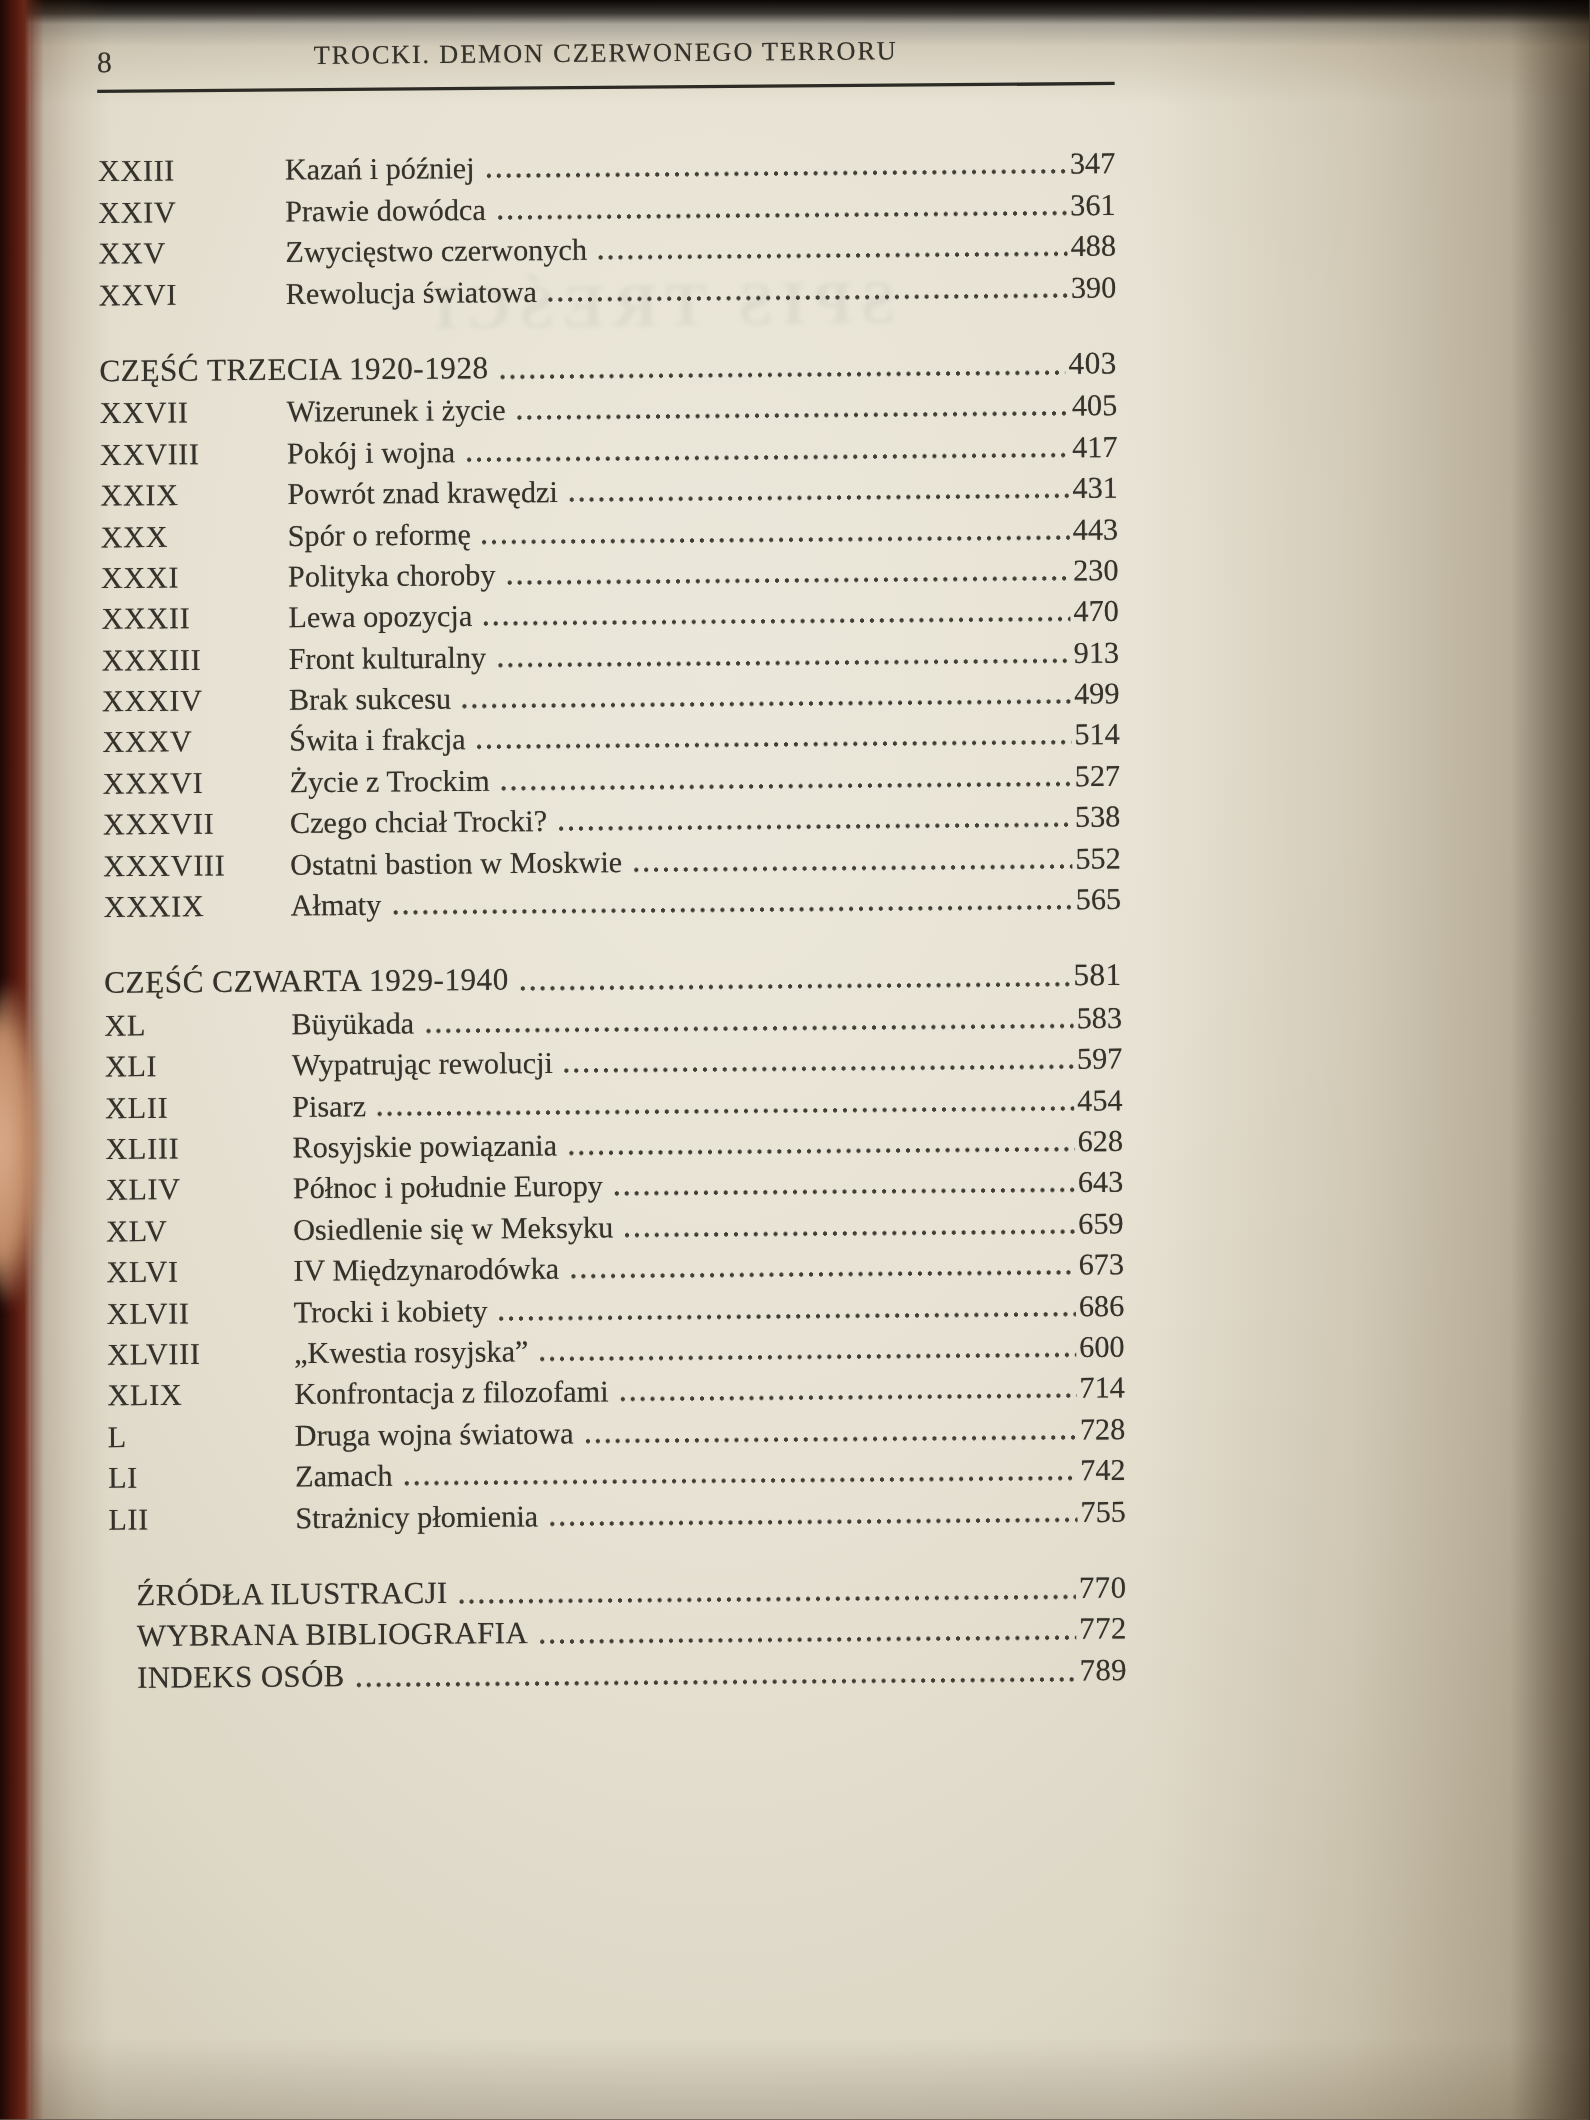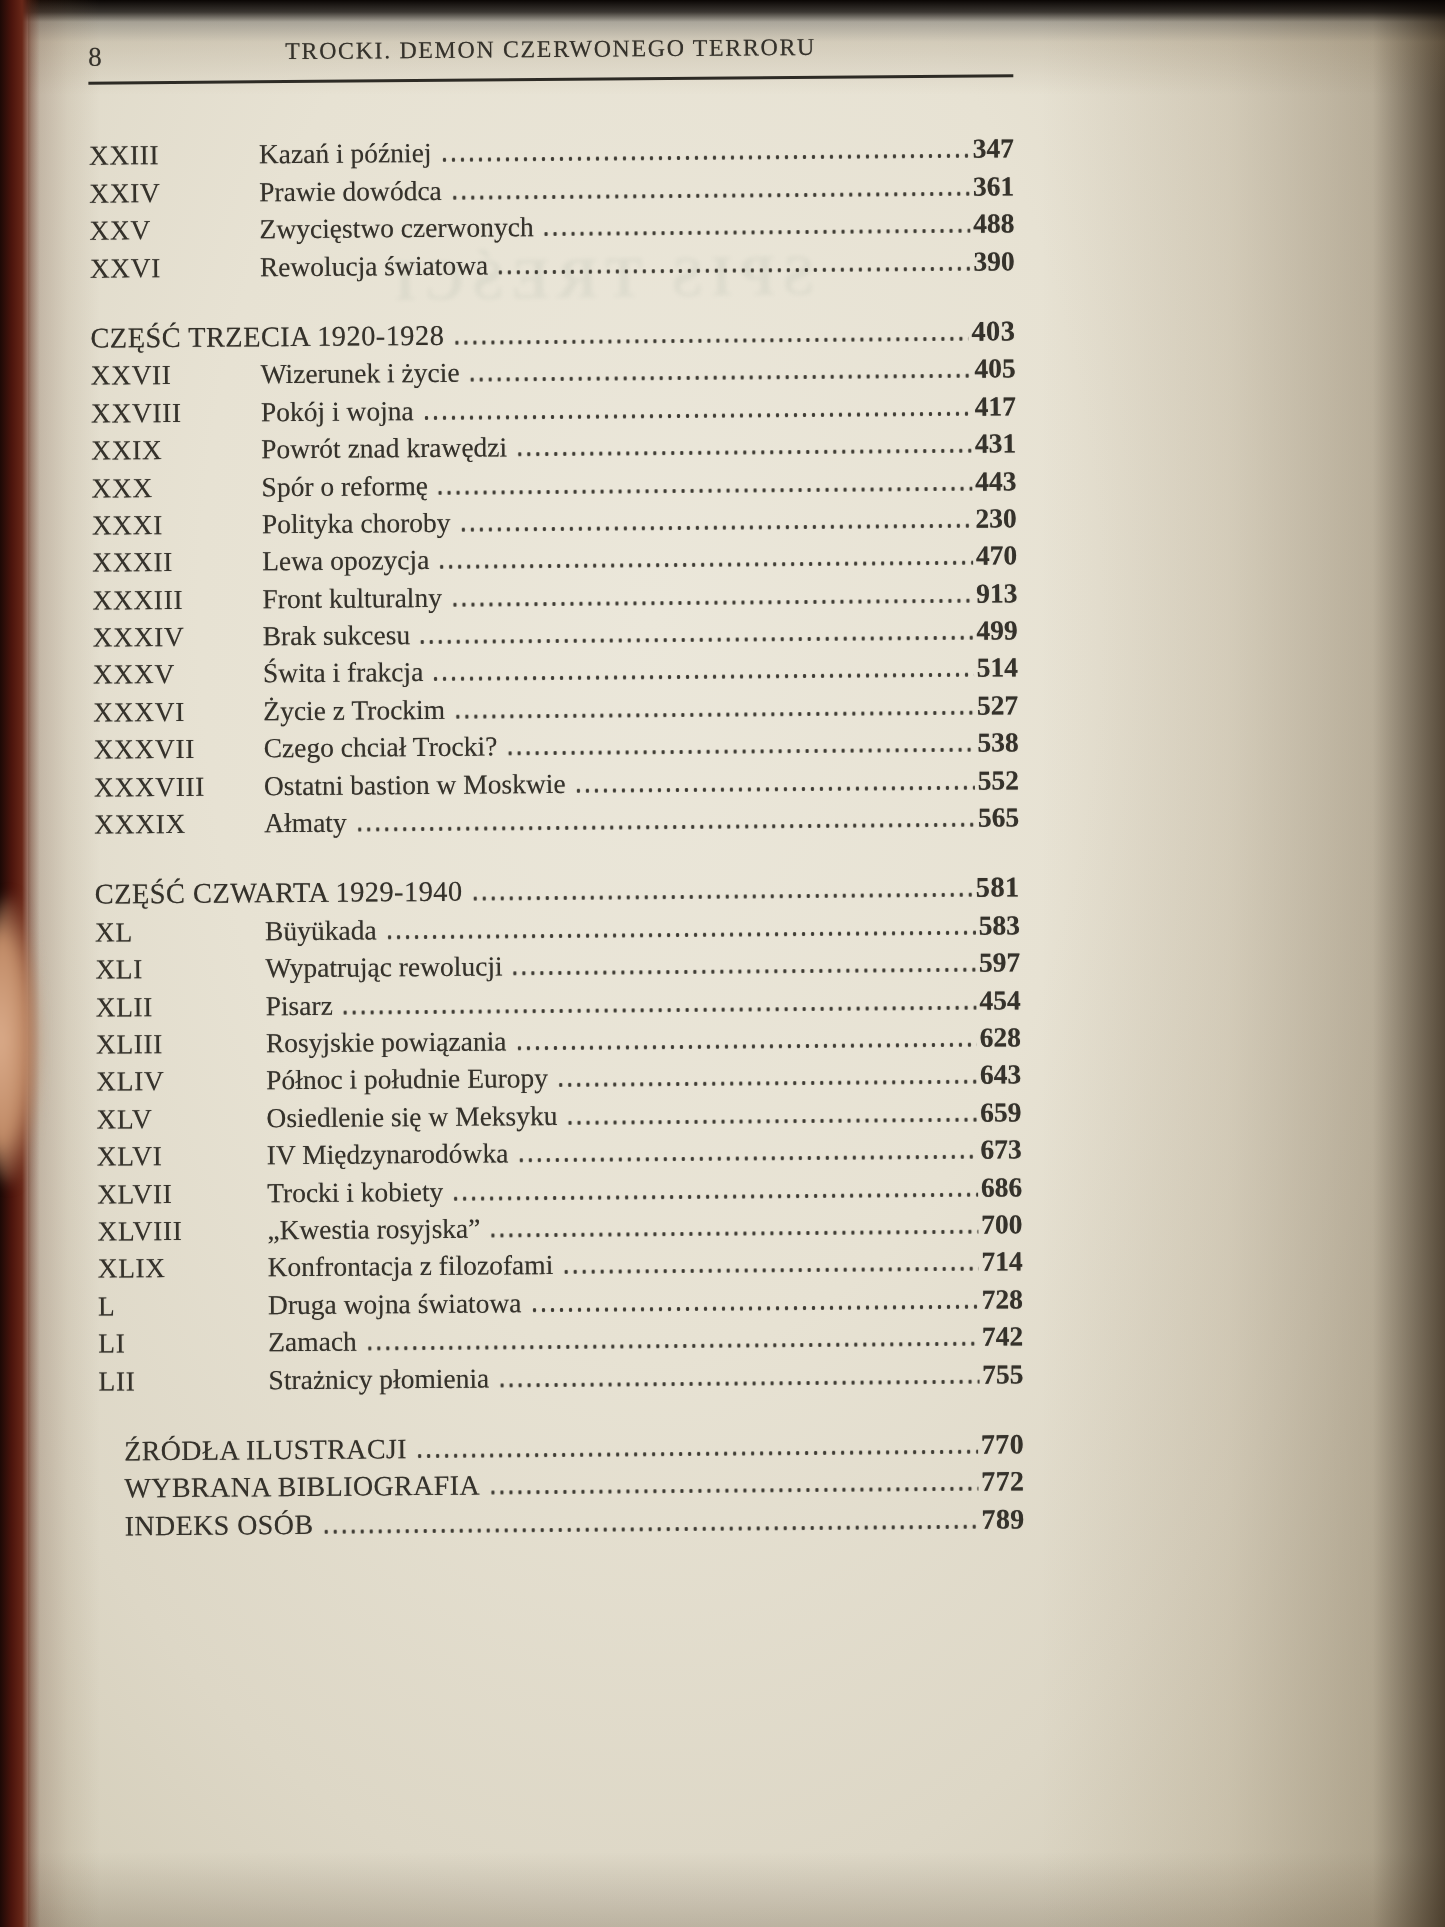--- a/index.html
+++ b/index.html
@@ -58,21 +58,21 @@
   .title-cell { flex: none; }
   .part { font-size: 28.5px; letter-spacing: 0.4px; }
   .back { font-size: 28px; letter-spacing: 0.4px; }
   .back .title-cell { padding-left: 25px; }
   .leader {
     flex: 1 1 auto; min-width: 20px; height: 6px; align-self: flex-end;
     margin: 0 3px 6px 8px;
     background-image: radial-gradient(circle, #403d35 1.7px, rgba(0,0,0,0) 2.1px);
     background-size: 9px 6px; background-repeat: repeat-x; background-position: 0 50%;
   }
-  .pageno { flex: none; font-weight: bold; }
+  .pageno { flex: none; }
   .gap { height: 33px; }
 </style>
 </head>
 <body>
 
 <div class="photo">
   <div class="binding"></div>
   <div class="binding-shadow"></div>
   <div class="finger"></div>
 
@@ -245,21 +245,21 @@
         <div class="row chapter">
           <span class="numeral">XLVII</span>
           <span class="title-cell">Trocki i kobiety</span>
           <span class="leader"></span>
           <span class="pageno">686</span>
         </div>
         <div class="row chapter">
           <span class="numeral">XLVIII</span>
           <span class="title-cell">„Kwestia rosyjska”</span>
           <span class="leader"></span>
-          <span class="pageno">700</span>
+          <span class="pageno">600</span>
         </div>
         <div class="row chapter">
           <span class="numeral">XLIX</span>
           <span class="title-cell">Konfrontacja z filozofami</span>
           <span class="leader"></span>
           <span class="pageno">714</span>
         </div>
         <div class="row chapter">
           <span class="numeral">L</span>
           <span class="title-cell">Druga wojna światowa</span>

